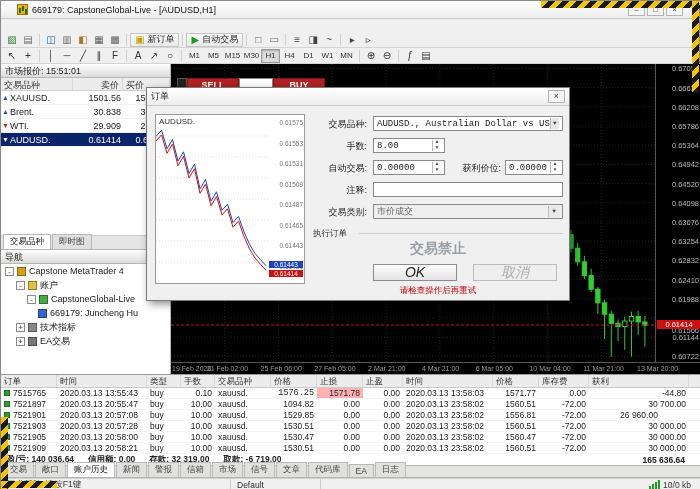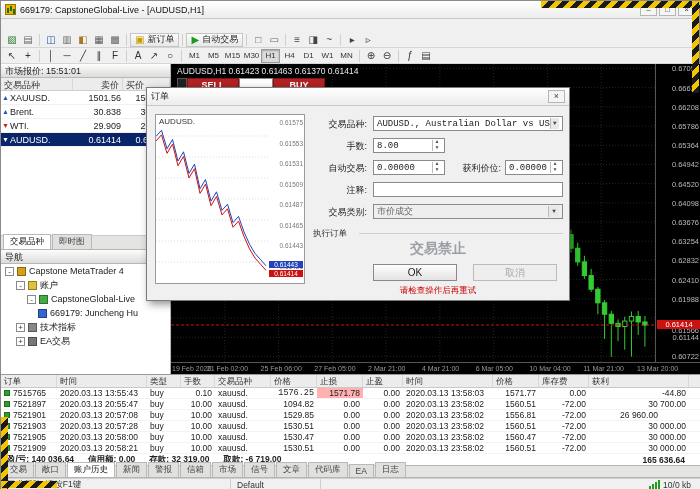--- a/index.html
+++ b/index.html
@@ -8,21 +8,21 @@
   #window { position:relative; width:700px; height:489px; background:#f0f0f0; border:1px solid #8a8a8a; }
 
   
   .stripe { position:absolute; z-index:60; background:repeating-linear-gradient(135deg,#f2c500 0 5px,#1a1a1a 5px 10px); }
   #stripe-top    { left:540px; top:0; width:160px; height:7px; }
   #stripe-right  { right:0; top:0; width:7px; height:92px; }
   #stripe-left   { left:0; top:416px; width:7px; height:73px; }
   #stripe-bottom { left:0; bottom:0; width:56px; height:7px; }
 
   
-  #titlebar { position:absolute; left:0; top:0; width:100%; height:18px; background:linear-gradient(#ffffff,#ececec); border-bottom:1px solid #c9c9c9; display:flex; align-items:center; padding:0 4px;justify-content:space-between; }
+  #titlebar { position:absolute; left:0; top:0; width:100%; height:18px; background:linear-gradient(#ffffff,#ececec); border-bottom:1px solid #c9c9c9; display:flex; align-items:center; padding:0 16px;justify-content:space-between; }
   #app-icon { width:11px; height:11px; background:#f0b400; border:1px solid #9a7400; margin-right:4px; position:relative; }
   #app-icon:before { content:""; position:absolute; left:1px; bottom:1px; width:2px; height:5px; background:#1a6e1a; box-shadow:3px -2px 0 #1a6e1a, 6px 1px 0 #1a6e1a; }
   #title-text { font-size:9px; color:#111; }
   .win-btns { margin-left:auto; display:flex; gap:2px; }
   .win-btn { width:17px; height:13px; border:1px solid #b5b5b5; background:#f5f5f5; font-size:8px; line-height:11px; text-align:center; color:#444; }
 
   
   #menubar { position:absolute; left:0; top:18px; width:100%; height:13px; background:#f0f0f0; border-bottom:1px solid #d8d8d8; display:flex; align-items:center; padding-left:3px; }
   .menu-item { padding:0 6px; font-size:9px; color:#222; }
 
@@ -108,21 +108,21 @@
   #mc-tag-buy { background:#2244bb; } #mc-tag-sell { background:#cc1111; }
   .fld-label { position:absolute; font-size:9px; text-align:right; width:58px; color:#222; }
   .fld { position:absolute; height:15px; background:#fff; border:1px solid #8a8a8a; font-size:9px; padding:1px 3px; display:flex; align-items:center;font-family:Liberation Mono, monospace; }
   .fld.disabled { background:#eee; color:#666; }
   .fld .spin { margin-left:auto; display:flex; flex-direction:column; width:9px; border-left:1px solid #bbb; height:100%; }
   .fld .spin b { flex:1; font-size:5px; line-height:5px; text-align:center; color:#555; font-weight:normal; }
   .fld .caret { margin-left:auto; width:11px; border-left:1px solid #bbb; height:100%; display:flex; align-items:center; justify-content:center; font-size:6px; color:#444; background:#e8e8e8; }
   #dlg-section { position:absolute; left:166px; top:140px; width:250px; font-size:8.5px; color:#333; }
   #dlg-section .line { position:absolute; left:46px; right:0; top:5px; border-top:1px solid #cfcfcf; }
   #dlg-disabled { position:absolute; left:166px; top:152px; width:250px; text-align:center; font-size:14px; font-weight:bold; color:#9aa0a6; }
-  .dlg-btn { position:absolute; top:176px; width:84px; height:17px; border:1px solid #8a8a8a; background:linear-gradient(#fdfdfd,#e3e3e3); font-size:10px; text-align:center; line-height:15px; }
+  .dlg-btn { position:absolute; top:176px; width:84px; height:17px; border:1px solid #8a8a8a; background:linear-gradient(#fdfdfd,#e3e3e3); font-size:14px; text-align:center; line-height:15px;font-style:italic; }
   .dlg-btn.disabled { color:#aaa; border-color:#bbb; background:#eee; }
   #dlg-error { position:absolute; left:166px; top:197px; width:250px; text-align:center; font-size:8.5px; color:#cc0000; }
 </style>
 </head>
 <body>
 
 <div id="window">
 
   <div id="titlebar">
     <span id="app-icon"></span>
@@ -322,21 +322,20 @@
         </div>
       </div>
     <div id="nav-filler"></div>
     <div id="nav-tabs" class="tabs-row">
         <span class="tab active">常用</span>
         <span class="tab">收藏夹</span>
       </div>
   </div>
 
   <div id="chart">
-    <div id="ohlc-info">AUDUSD,H1  0.61423 0.61463 0.61370 0.61414</div>
     <div id="oneclick">
       <span id="oc-toggle">▾</span>
       <span class="oc-btn">
         <span class="oc-lbl">SELL</span>
         <span class="oc-price">0.61414</span>
       </span>
       <span id="oc-lot">8.00</span>
       <span class="oc-btn">
         <span class="oc-lbl">BUY</span>
         <span class="oc-price">0.61443</span>

